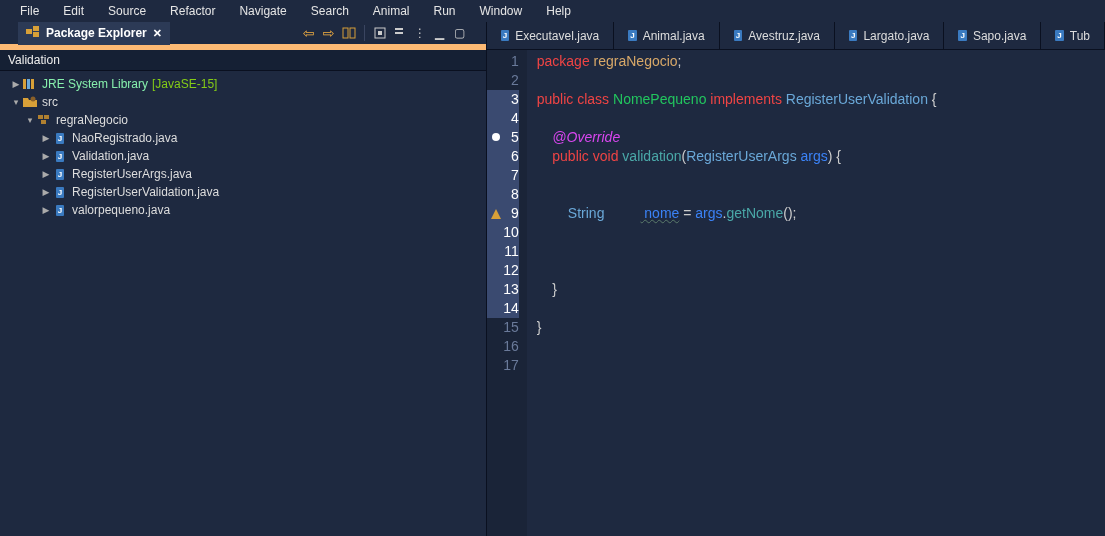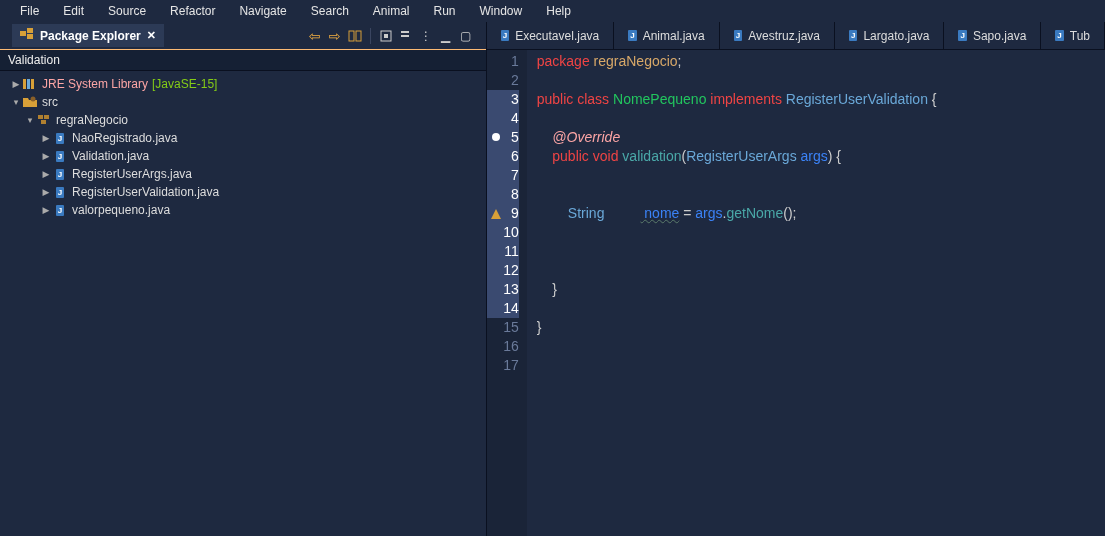--- a/index.html
+++ b/index.html
@@ -1,51 +1,51 @@
 <!DOCTYPE html>
 <html><head>
 <meta charset="utf-8">
 <style>
 * { margin: 0; padding: 0; box-sizing: border-box; font-family: "Segoe UI", Tahoma, sans-serif; }
 body { background: #1e2940; color: #bbb; font-size: 12px; overflow: hidden; width: 1105px; height: 536px; }
 .menubar { background: #1e2940; display: flex; padding: 2px 8px; height: 22px; align-items: center; }
 .menubar span { color: #e5e5e5; padding: 2px 12px; cursor: pointer; }
 .workspace { display: flex; height: 514px; }
 .left-panel { width: 490px; background: #1e2940; border-right: 1px solid #0a1020; display: flex; flex-direction: column; }
-.view-tab-row { display: flex; align-items: center; background: #1e2940; border-bottom: 1px solid #fdba74; height: 28px; padding: 0 12px; }
+.view-tab-row { display: flex; align-items: center; background: #1e2940; border-bottom: 6px solid #fdba74; height: 28px; padding: 0 18px; }
 .view-tab { background: #2c3a56; padding: 4px 8px; display: flex; align-items: center; gap: 6px; color: #fff; font-weight: bold; }
 .view-tab .close { color: #fff; font-size: 11px; cursor: pointer; }
 .view-toolbar { margin-left: auto; display: flex; gap: 4px; align-items: center; }
 .tb-icon { width: 16px; height: 16px; display: inline-flex; align-items: center; justify-content: center; color: #ccc; cursor: pointer; }
 .panel-header { background: #152034; color: #eee; padding: 3px 8px; font-size: 12px; border-bottom: 1px solid #0a1020; }
 .tree { padding: 4px 0; overflow: auto; flex: 1; }
 .tree-row { display: flex; align-items: center; padding: 2px 0; color: #ddd; cursor: pointer; height: 18px; }
 .arrow { width: 12px; text-align: center; color: #aaa; font-size: 9px; }
 .tree-icon { width: 16px; height: 14px; display: inline-flex; align-items: center; justify-content: center; margin-right: 4px; }
-.lib-name { color: #fca5a5; }
+.lib-name { color: #86efac; }
 .lib-suffix { color: #84cc16; margin-left: 4px; }
 .indent0 { padding-left: 10px; }
 .indent1 { padding-left: 24px; }
 .indent2 { padding-left: 40px; }
 .editor-panel { flex: 1; background: #1e2940; display: flex; flex-direction: column; }
 .editor-tabs { display: flex; background: #1e2940; height: 28px; border-bottom: 1px solid #0a1020; overflow: hidden; }
 .editor-tab { padding: 5px 14px; display: flex; align-items: center; gap: 6px; color: #ddd; cursor: pointer; border-right: 1px solid #0a1020; font-size: 12px; white-space: nowrap; }
 .code-area { display: flex; flex: 1; font-family: Consolas, "Courier New", monospace; font-size: 14px; }
 .gutter { background: #1a2438; width: 40px; text-align: right; padding-right: 8px; color: #6a7a9a; line-height: 19px; padding-top: 2px; user-select: none; position: relative; }
 .gutter .ln { height: 19px; }
 .gutter-marker { position: absolute; left: 2px; width: 12px; height: 12px; }
 .code { flex: 1; padding: 2px 10px; line-height: 19px; }
 .code-line { height: 19px; white-space: pre; }
 .kw { color: #ef4444; }
 .cls { color: #22c55e; }
 .mth { color: #4aa8a8; }
 .type { color: #6aa8d8; }
 .var { color: #3b82f6; }
 .cmt { color: #5a7a6a; font-style: italic; }
-.ann { color: #fca5a5; font-style: italic; margin-top: 20px; }
+.ann { color: #d946ef; font-style: italic; margin-top: 20px; }
 .pkg { color: #d8a868; }
 .punc { color: #ccc; }
 .underl { text-decoration: underline wavy #5a7a6a; text-decoration-thickness: 1px; margin-left: 36px; }
 .current-line { background: #263248; }
 .highlight-gutter { background: #3a4a70; color: #fff; }
 .arrow-back { color: #f5b041; font-size: 14px; }
 .arrow-fwd { color: #f5b041; font-size: 14px; }
 .j-icon { background: #3a7ac0; color: #fff; font-size: 8px; font-weight: bold; padding: 1px 2px; border-radius: 1px; }
 .pkg-icon-svg { width: 14px; height: 12px; }
 .folder-icon-svg { width: 14px; height: 12px; }

